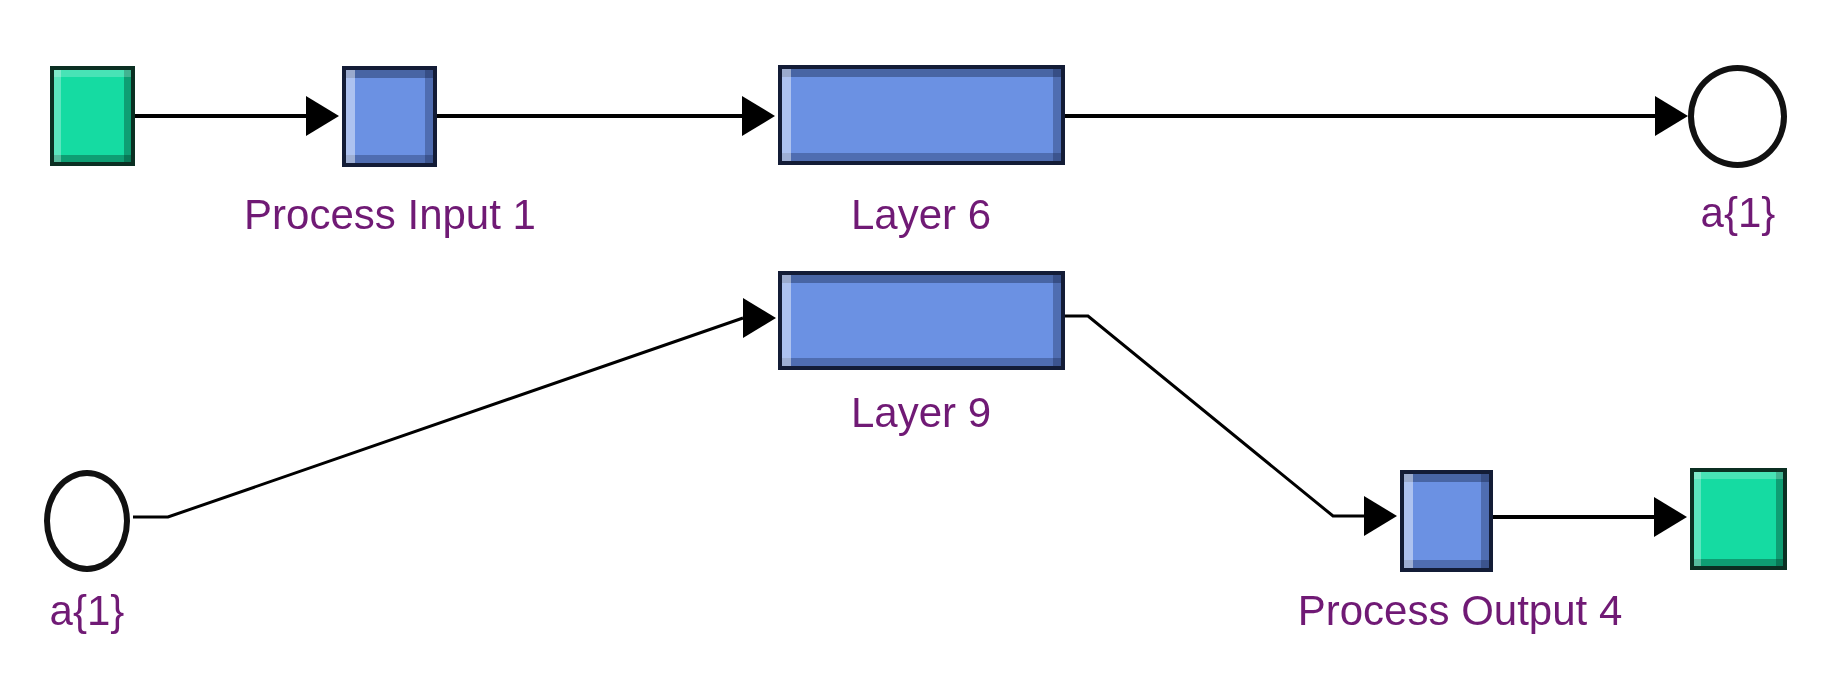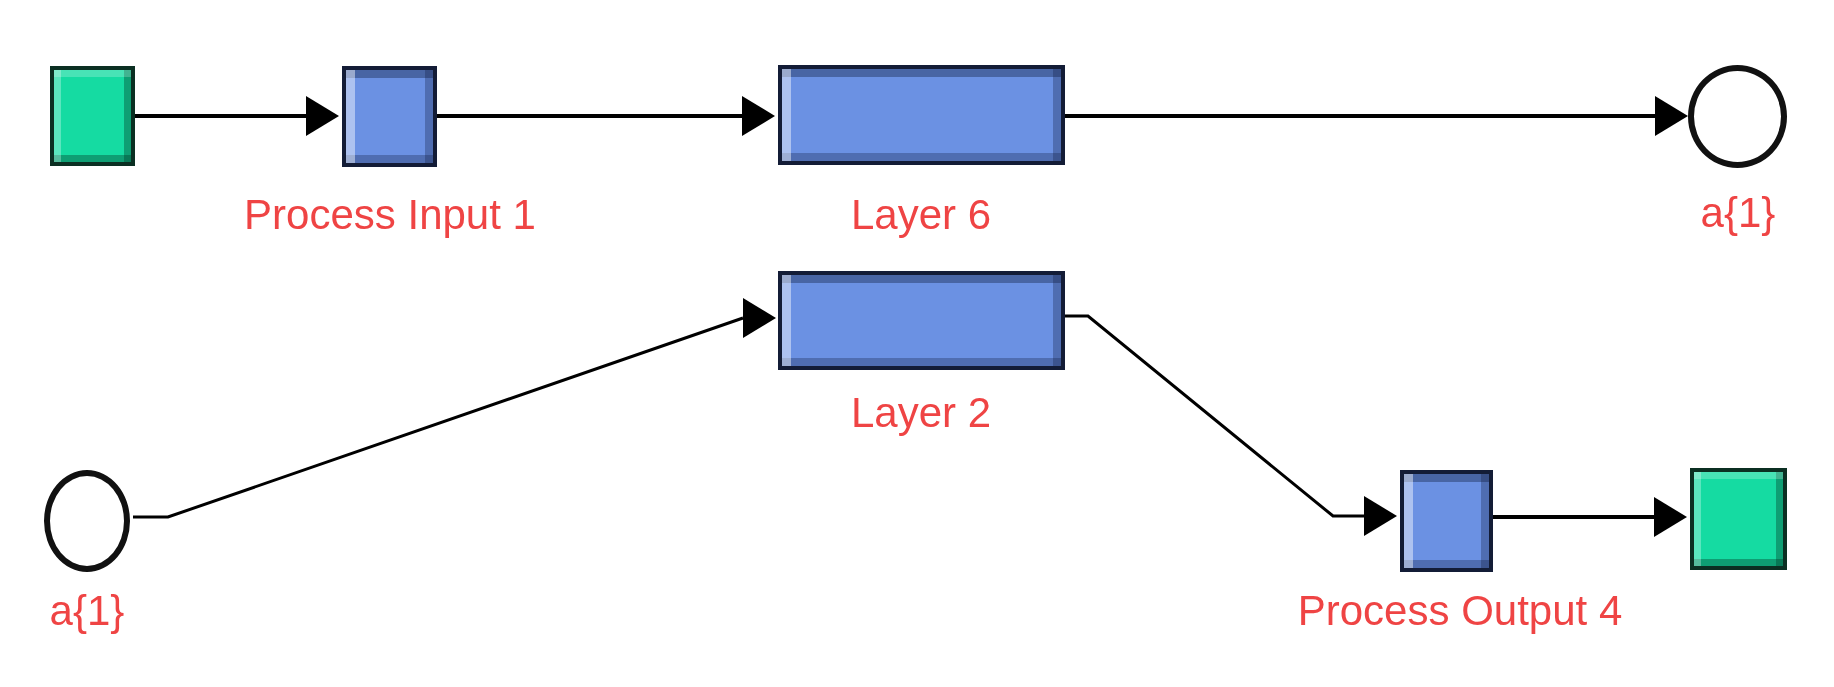--- a/index.html
+++ b/index.html
@@ -47,21 +47,21 @@
     box-sizing: border-box;
     border: 6px solid #111111;
     border-radius: 50%;
   }
   .block-label {
     position: absolute;
     transform: translateX(-50%);
     white-space: nowrap;
     font-size: 42px;
     line-height: 1.1;
-    color: #ef4444;
+    color: #701a75;
     letter-spacing: 0px;
   }
 </style>
 </head>
 <body>
 
 <div class="canvas">
 
   <svg class="conn-layer" viewBox="0 0 1834 687">
 
@@ -111,19 +111,19 @@
   <div class="block blue" style="left: 1400px; top: 470px; width: 93px; height: 102px; background-color: rgb(107, 145, 227);"></div>
 
   <div class="block green" style="left: 1690px; top: 468px; width: 97px; height: 102px; background-color: rgb(21, 219, 162);"></div>
 
   <div class="block-label" style="left:390px; top:192px;">Process Input 1</div>
 
   <div class="block-label" style="left:921px; top:192px;">Layer 6</div>
 
   <div class="block-label" style="left:1738px; top:190px;">a{1}</div>
 
-  <div class="block-label" style="left:921px; top:390px;">Layer 2</div>
+  <div class="block-label" style="left:921px; top:390px;">Layer 9</div>
 
   <div class="block-label" style="left:87px; top:588px;">a{1}</div>
 
   <div class="block-label" style="left:1460px; top:588px;">Process Output 4</div>
 
 </div>
 
 </body></html>

